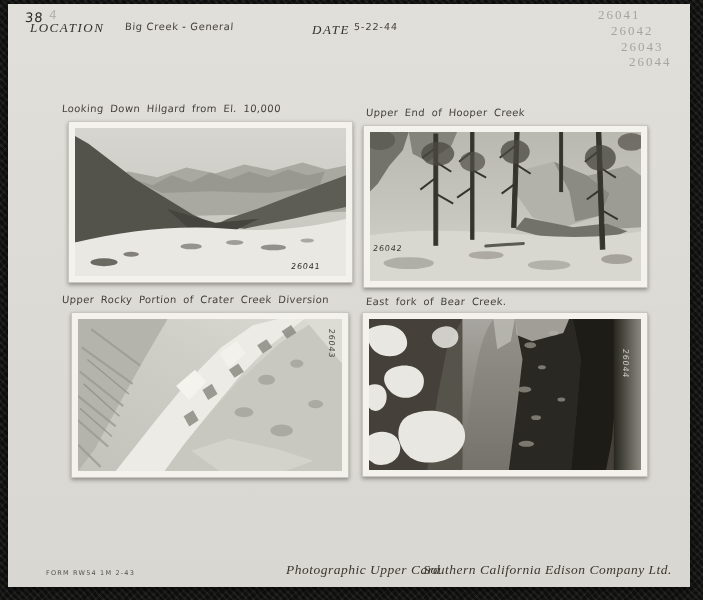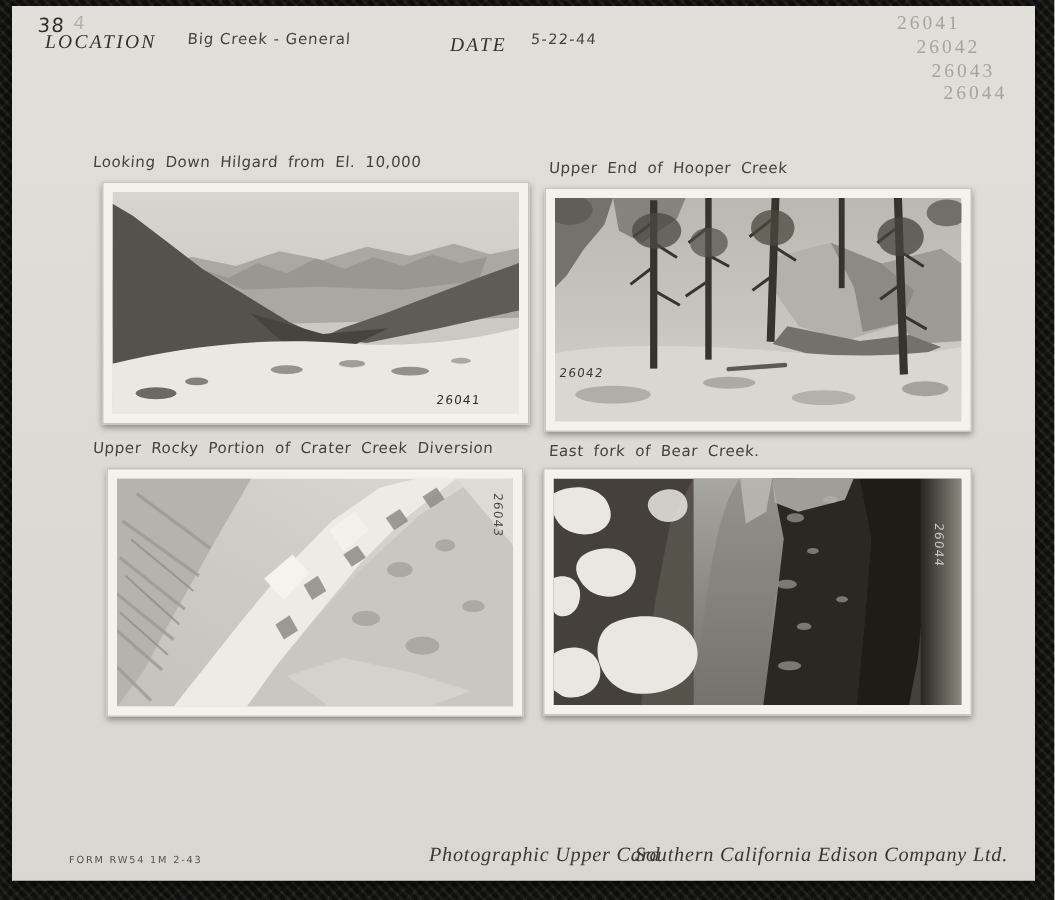--- a/index.html
+++ b/index.html
@@ -65,21 +65,21 @@
     position:absolute;left:38px;top:565px;
     font-family:"DejaVu Sans",sans-serif;font-size:6.5px;letter-spacing:1.2px;color:#55534d;
   }
   .footer-italic{
     position:absolute;font-family:"Liberation Serif",serif;font-style:italic;
     font-size:13.5px;color:#39372f;letter-spacing:0.5px;white-space:nowrap;
   }
   .footer-card-type{left:278px;top:558px;}
   .footer-company{right:18px;top:558px;}
   .loc-label{left:22px;top:16px;}
-  .date-label{left:292px;top:18px;}
+  .date-label{left:304px;top:18px;}
   .neg-label{left:466px;top:16px;}
 </style>
 </head>
 <body>
 
 <div class="screen">
   <div class="card">
 
     <span class="hand page-num">38</span>
     <span class="hand faint-four">4</span>

